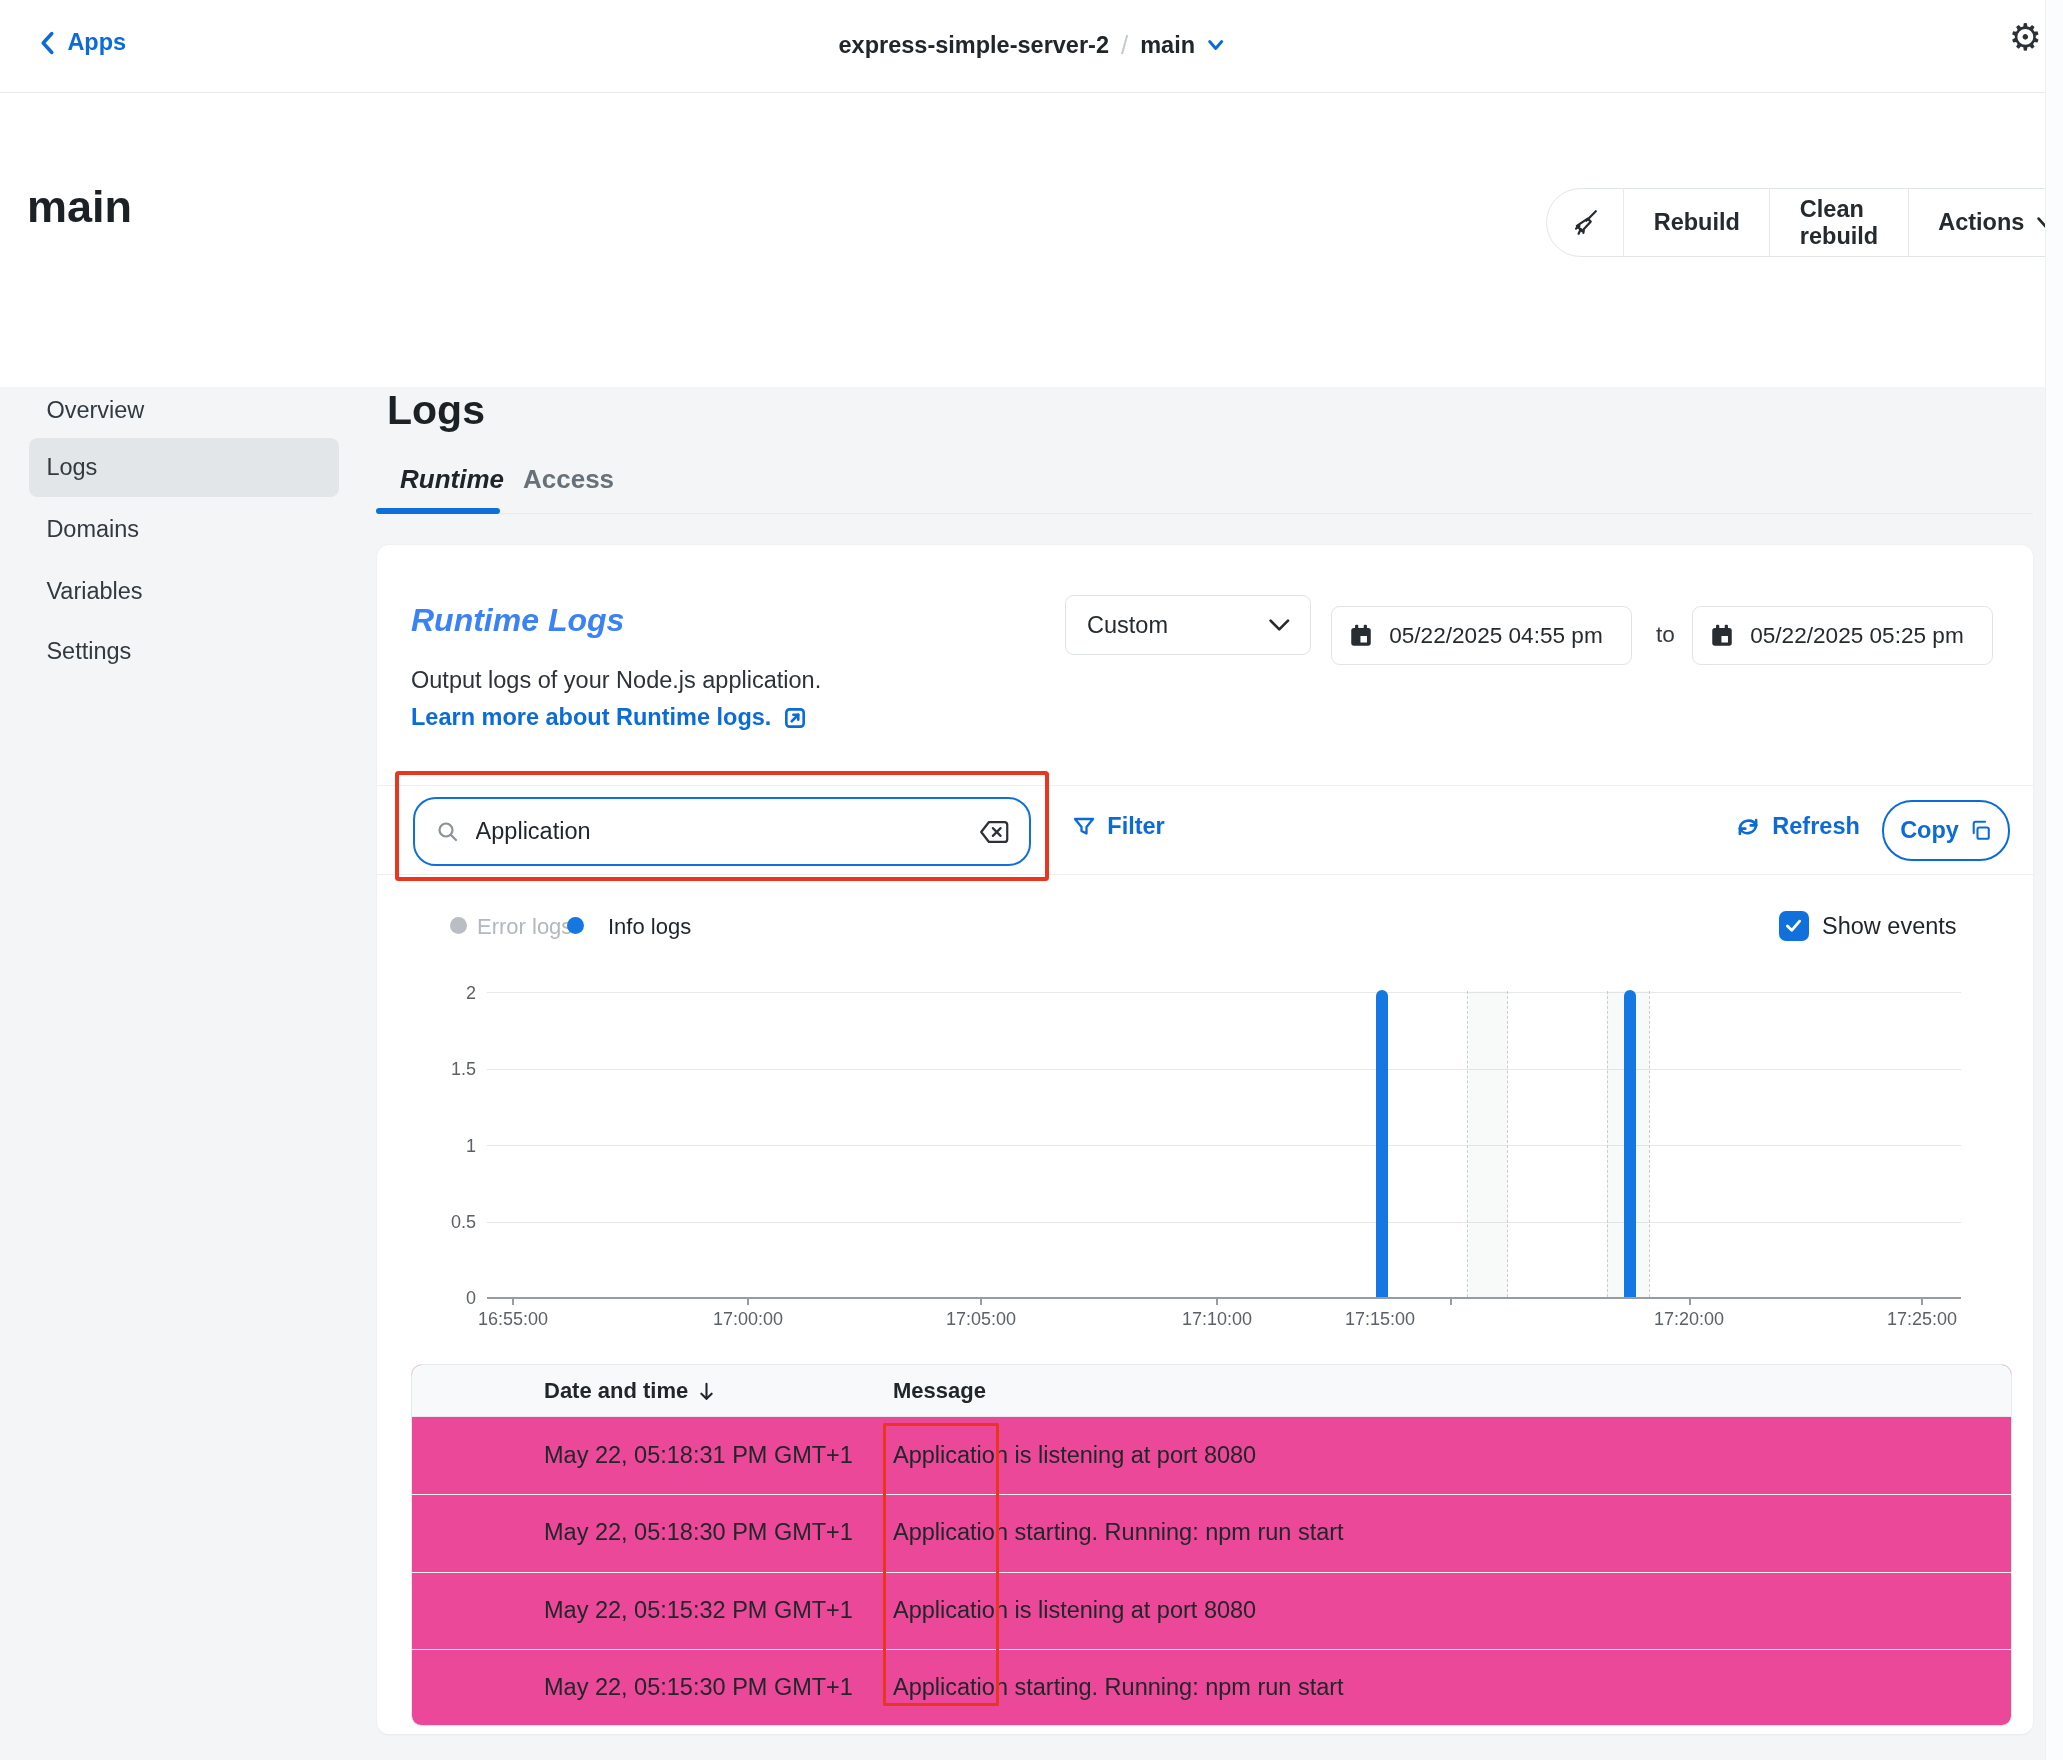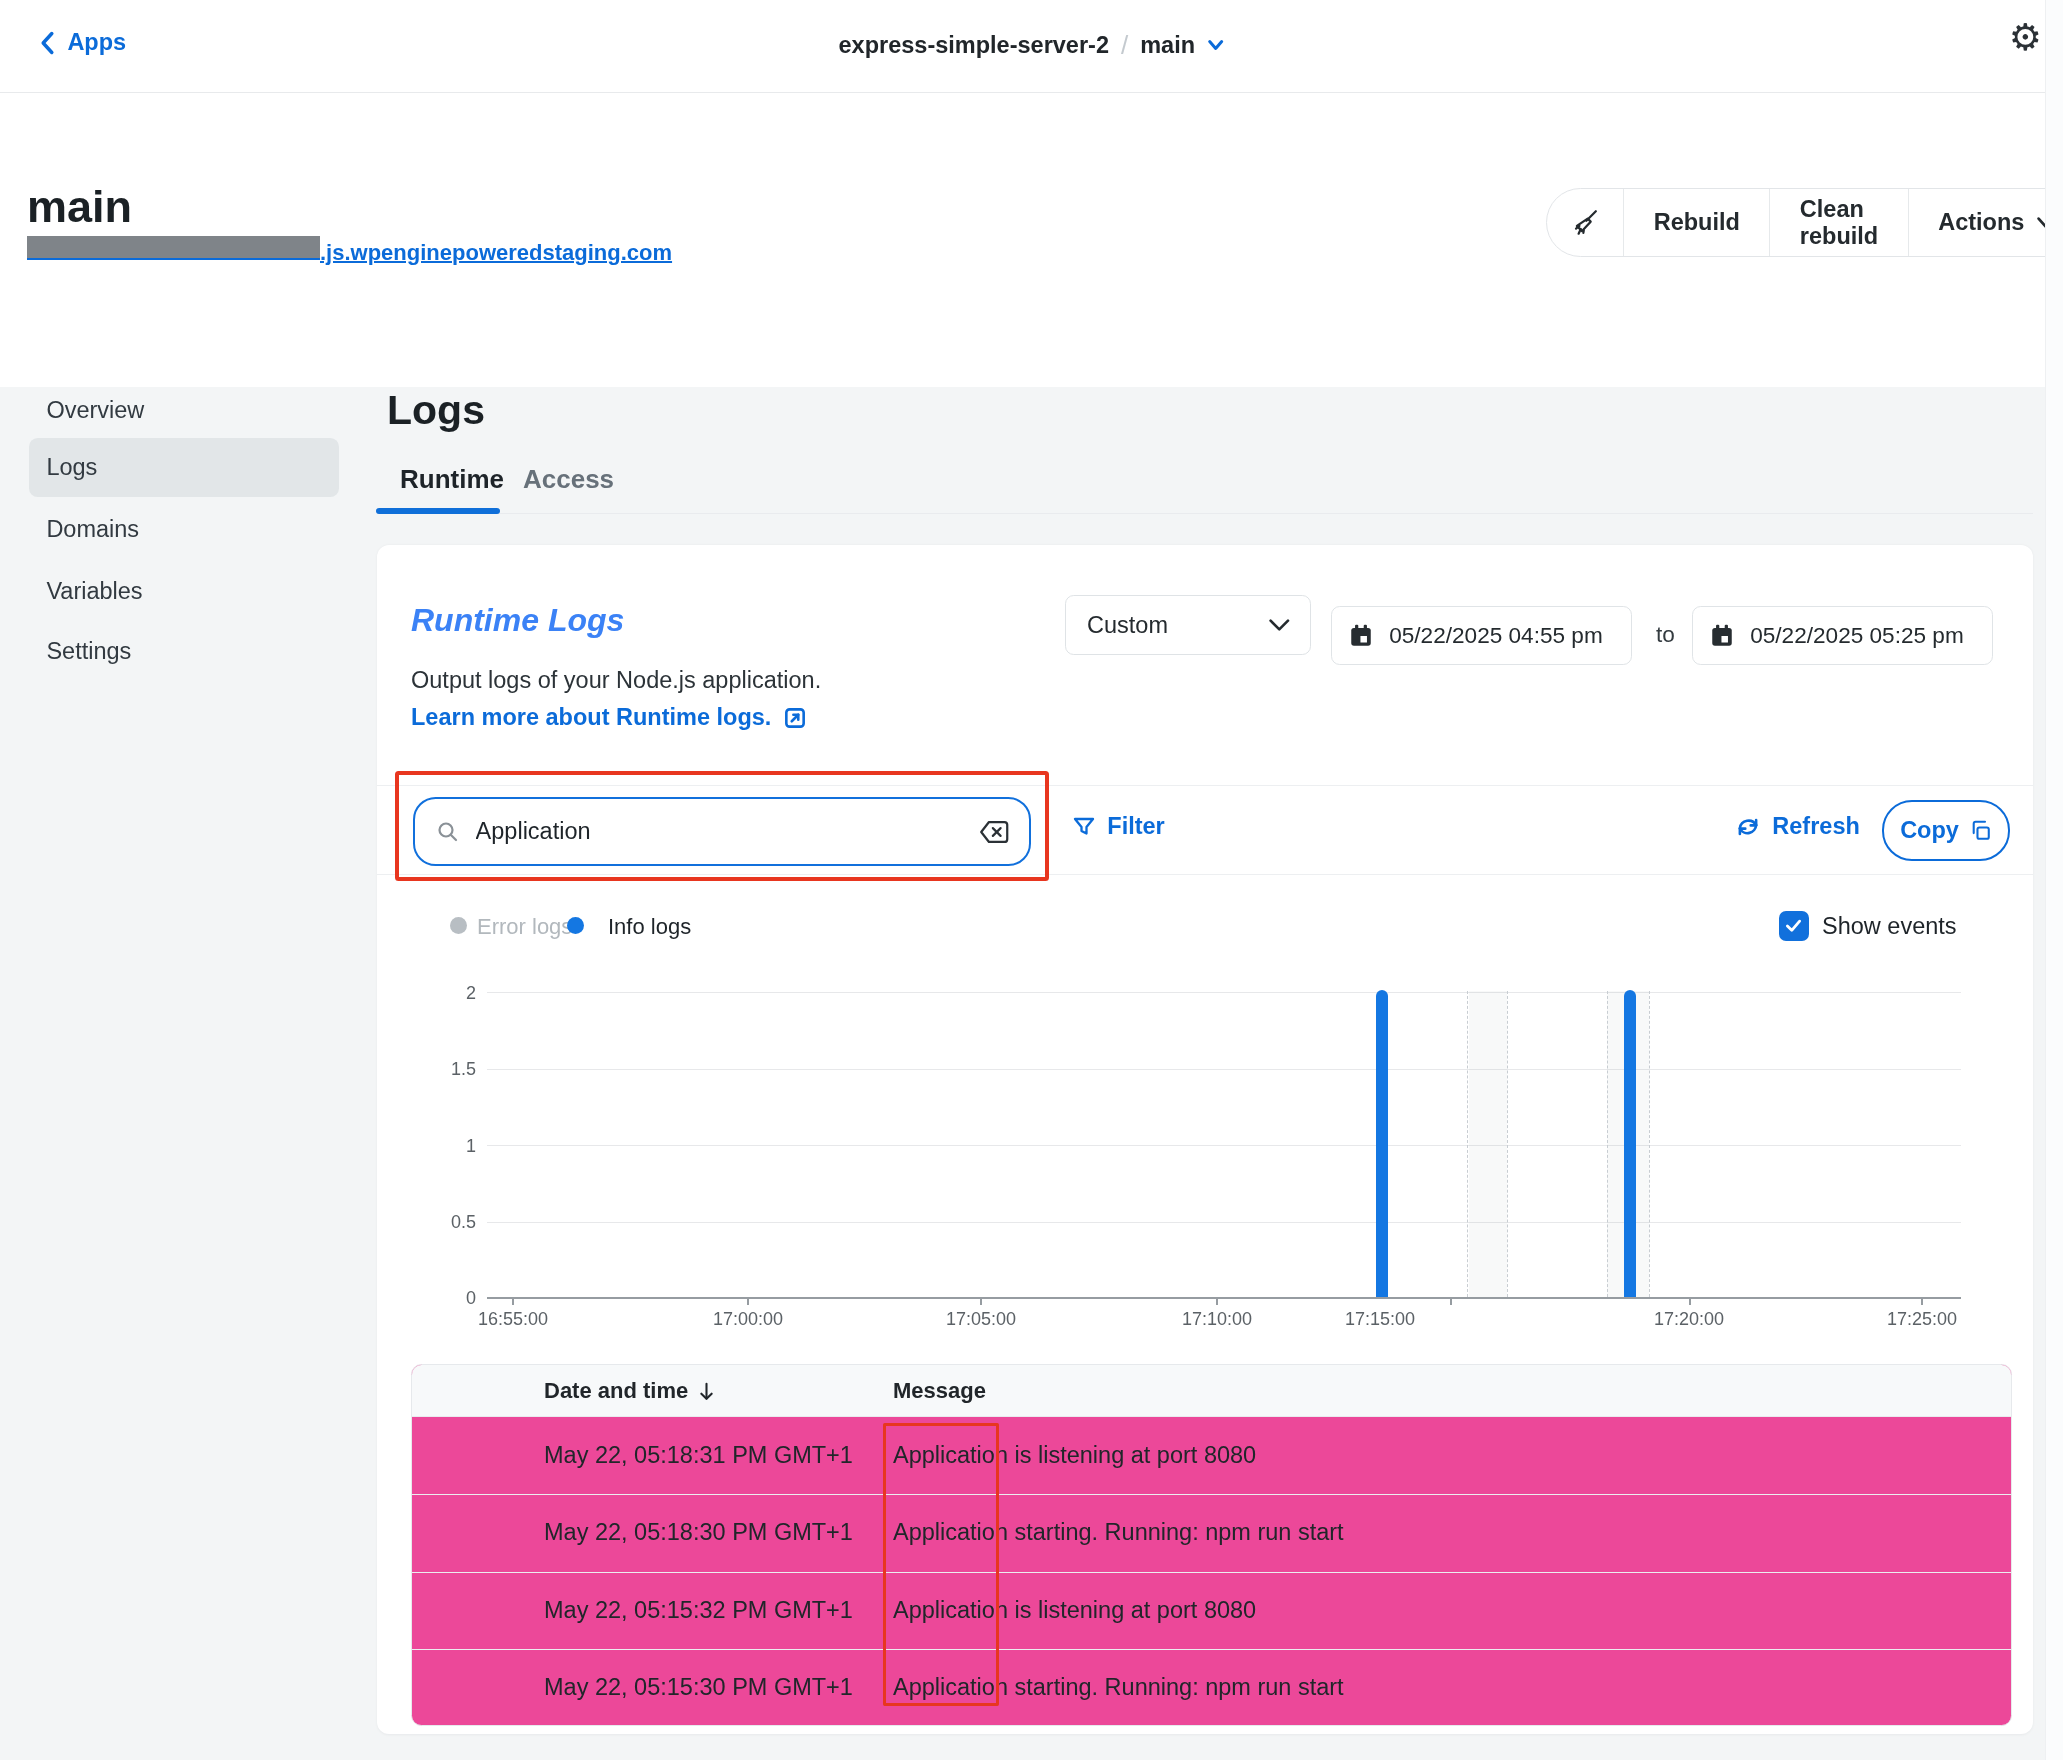--- a/index.html
+++ b/index.html
@@ -28,21 +28,21 @@
   
   .graybg { position:absolute; left:0; top:387px; width:2063px; height:1374px; background:#f3f5f6; }
   .scroll-gutter { position:absolute; left:2045px; top:0; width:18px; height:1761px; background:#fbfcfd; border-left:0.9px solid #eef0f2; }
 
   
   .side-item { position:absolute; left:29px; width:310px; height:56px; display:flex; align-items:center; padding-left:17.4px; font-size:23.5px; font-weight:400; color:#323a41; border-radius:8.7px; cursor:pointer; }
   .side-item.active { background:#e2e6e8; height:59px; }
 
   .page-title { position:absolute; left:387px; top:387px; font-size:41px; font-weight:800; color:#1b2125; }
   .tab { position:absolute; top:464px; font-size:26px; font-weight:700; cursor:pointer; }
-  .tab.runtime { left:400px; color:#1e2429; }
+  .tab.runtime { left:400px; color:#1e2429;font-style:italic; }
   .tab.access { left:523px; color:#67717a; }
   .tabs-border { position:absolute; left:377px; top:513px; width:1656px; height:0.9px; background:#e9ebee; }
   .tab-underline { position:absolute; left:376px; top:508px; width:124px; height:6px; border-radius:3.5px; background:#0f6fd9; }
 
   
   .card { position:absolute; left:377px; top:545px; width:1656px; height:1189px; background:#fff; border-radius:12px; box-shadow:0 0.9px 2.6px rgba(16,24,32,.05); }
   .panel-title { position:absolute; left:411px; top:602px; font-size:32px; font-weight:800; color:#3b82f6;font-style:italic; }
   .panel-desc { position:absolute; left:411px; top:667px; font-size:23.5px; color:#2c3338; }
   .learn-more { position:absolute; left:411px; top:704px; display:flex; align-items:center; gap:10.4px; color:#0b6bd9; font-size:23.5px; font-weight:700; cursor:pointer; }
 
@@ -107,23 +107,20 @@
       <span>
         <svg width="17.4" height="12" viewBox="0 0 20 14">
             <polyline points="3,3 10,11 17,3" fill="none" stroke="#0b6bd9" stroke-width="3.5" stroke-linecap="round" stroke-linejoin="round"></polyline>
           </svg>
       </span>
     </div>
     <div class="gear">⚙</div>
   </div>
 
   <div class="hero-title">main</div>
-  <div class="env-url">
-    <a><span class="redact"></span><span>.js.wpenginepoweredstaging.com</span></a>
-  </div>
 
   <div class="btn-group">
     <div class="btn-seg iconseg">
       <span>
         <svg width="31" height="31" viewBox="0 0 36 36" fill="none" stroke="#242a2e" stroke-width="2.6" stroke-linecap="round" stroke-linejoin="round">
           <path d="M30 5 L19 16"></path>
           <path d="M20.5 13.5 L24 17 L14 28 L8 22 Z"></path>
           <path d="M12.5 25.5 L10 31"></path>
             <path d="M16 27 L15.5 30"></path>
             <path d="M11 22 L7 25"></path>

